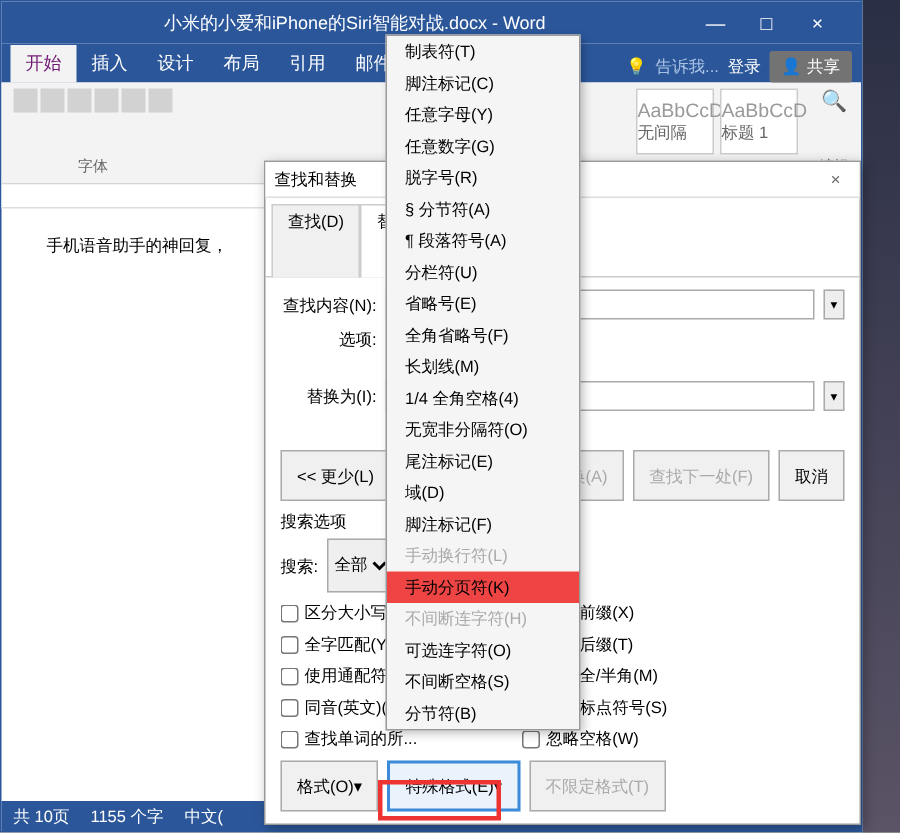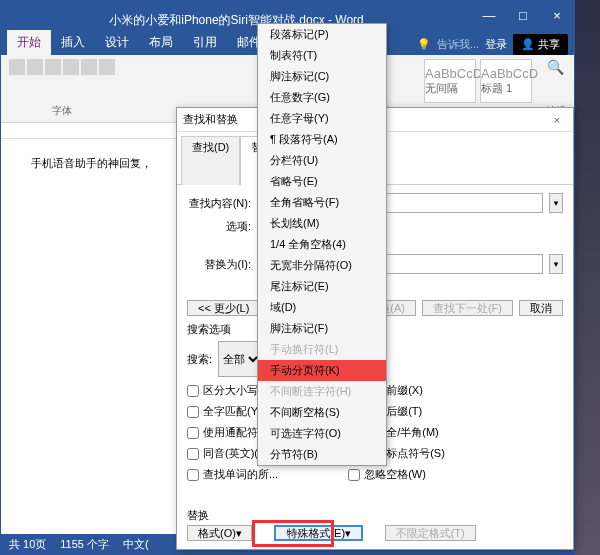--- a/index.html
+++ b/index.html
@@ -1,26 +1,26 @@
 <!DOCTYPE html>
 <html><head>
 <meta charset="utf-8">
 <style>
 *{margin:0;padding:0;box-sizing:border-box;font-family:"Microsoft YaHei","Segoe UI",sans-serif;font-size:11px}
 body{width:600px;height:555px;background:#333;overflow:hidden;position:relative}
 .win{position:absolute;top:0;left:0;width:575px;height:555px;background:#fff;border:1px solid #2b579a}
-.titlebar{height:28px;background:#2b579a;color:#fff;display:flex;align-items:flex-end;padding:0 0}
+.titlebar{height:28px;background:#2b579a;color:#fff;display:flex;align-items:center;padding:0 12px}
 .title-text{flex:1;text-align:center;font-size:12px}
 .tbtns{display:flex}
 .tbtn{width:34px;height:28px;display:flex;align-items:center;justify-content:center;color:#fff;font-size:13px}
 .ribbon-tabs{height:26px;background:#2b579a;display:flex;align-items:flex-end;color:#fff;padding-left:6px}
 .rtab{padding:4px 10px;font-size:12px;cursor:pointer}
 .rtab.active{background:#f3f3f3;color:#701a75}
 .share-area{margin-left:auto;display:flex;align-items:center;gap:6px;padding-right:6px}
-.share-btn{background:#000000;color:#fff;padding:3px 8px;border-radius:2px;font-size:11px}
+.share-btn{background:#737373;color:#fff;padding:3px 8px;border-radius:2px;font-size:11px}
 .tellme{color:#a9c2e4;font-size:11px}
 .ribbon{height:68px;background:#f3f3f3;border-bottom:1px solid #d4d4d4;display:flex;padding:4px 8px;gap:14px}
 .rgroup{display:flex;flex-direction:column;justify-content:space-between;align-items:center}
 .rgroup-ctrl{display:flex;gap:2px;align-items:center;flex-wrap:wrap;max-width:150px}
 .rlabel{font-size:10px;color:#666}
 .ricon{width:16px;height:16px;background:#888;opacity:.3}
 .styles{display:flex;gap:4px}
 .style-box{width:52px;height:44px;border:1px solid #ccc;background:#fff;display:flex;flex-direction:column;justify-content:center;font-size:9px;color:#666}
 .style-box .samp{font-size:13px;color:#999}
 .ruler{height:16px;background:#fff;border-bottom:1px solid #ddd}
@@ -30,29 +30,29 @@
 .dlg-title{height:24px;background:#fff;border-bottom:1px solid #ddd;display:flex;align-items:center;padding:0 6px;font-size:12px}
 .dlg-x{margin-left:auto;width:20px;text-align:center;cursor:pointer;color:#666}
 .dlg-tabs{display:flex;padding:4px 4px 0;gap:0}
 .dtab{padding:3px 10px;border:1px solid #ccc;background:#f0f0f0;font-size:11px;cursor:pointer;border-bottom:none}
 .dtab.active{background:#fff;position:relative;z-index:2}
 .dlg-body{border-top:1px solid #ccc;padding:8px 10px;margin-top:-1px}
 .frow{display:flex;align-items:center;margin-bottom:6px;gap:6px}
 .flabel{width:64px;text-align:right;font-size:11px}
 .finput{flex:1;height:20px;border:1px solid #aaa;background:#fff}
 .dd{width:14px;height:20px;border:1px solid #aaa;background:#eee;display:flex;align-items:center;justify-content:center;font-size:9px}
-.btn{height:16px;padding:0 10px;border:1px solid #aaa;background:#f0f0f0;font-size:11px;cursor:pointer;display:inline-flex;align-items:center}
+.btn{height:34px;padding:0 10px;border:1px solid #aaa;background:#f0f0f0;font-size:11px;cursor:pointer;display:inline-flex;align-items:center}
 .btn.disabled{color:#aaa}
 .btnrow{display:flex;gap:6px;justify-content:flex-end;margin:6px 0}
 .section-label{font-size:11px;margin:4px 0}
 .chks{display:flex;gap:70px}
 .chkcol{display:flex;flex-direction:column;gap:6px}
 .chk{display:flex;align-items:center;gap:4px;font-size:11px}
 .chk input{width:12px;height:12px}
-.bottom-btns{position:absolute;bottom:8px;left:10px;display:flex;gap:22px}
+.bottom-btns{position:absolute;bottom:8px;left:10px;display:flex;gap:6px}
 .btn.highlight{border:2px solid #3b8bd8;background:#eaf2fb}
 .menu{position:absolute;top:23px;left:257px;width:130px;background:#f5f5f5;border:1px solid #999;box-shadow:2px 2px 6px rgba(0,0,0,.25);z-index:10}
 .mitem{padding:3px 12px;font-size:11px;cursor:pointer;white-space:nowrap}
 .mitem.disabled{color:#aaa}
 .mitem.hover{background:#ef4444}
 .redbox{position:absolute;border:3px solid #e33;pointer-events:none}
 .rb1{top:397px;left:259px;width:127px;height:22px}
 .rb2{top:520px;left:252px;width:82px;height:27px}
 .side{position:absolute;top:0;right:0;width:25px;height:555px;background:linear-gradient(#2a2f45,#5b5366)}
 </style>
@@ -182,37 +182,38 @@
     <div class="section-label">替换</div>
   </div>
   <div class="bottom-btns">
     <span class="btn"><span>格式(O)</span> ▾</span>
     <span class="btn highlight"><span>特殊格式(E)</span> ▾</span>
     <span class="btn disabled">不限定格式(T)</span>
   </div>
 </div>
 
 <div class="menu" id="menu">
-    <div class="mitem">段落标记(P)</div>
     <div class="mitem">制表符(T)</div>
     <div class="mitem">脚注标记(C)</div>
+    <div class="mitem">任意字母(Y)</div>
     <div class="mitem">任意数字(G)</div>
-    <div class="mitem">任意字母(Y)</div>
+    <div class="mitem">脱字号(R)</div>
+    <div class="mitem">§ 分节符(A)</div>
     <div class="mitem">¶ 段落符号(A)</div>
     <div class="mitem">分栏符(U)</div>
     <div class="mitem">省略号(E)</div>
     <div class="mitem">全角省略号(F)</div>
     <div class="mitem">长划线(M)</div>
     <div class="mitem">1/4 全角空格(4)</div>
     <div class="mitem">无宽非分隔符(O)</div>
     <div class="mitem">尾注标记(E)</div>
     <div class="mitem">域(D)</div>
     <div class="mitem">脚注标记(F)</div>
     <div class="mitem disabled">手动换行符(L)</div>
     <div class="mitem hover">手动分页符(K)</div>
     <div class="mitem disabled">不间断连字符(H)</div>
+    <div class="mitem">可选连字符(O)</div>
     <div class="mitem">不间断空格(S)</div>
-    <div class="mitem">可选连字符(O)</div>
     <div class="mitem">分节符(B)</div>
   </div>
 
 <div class="redbox rb1"></div>
 <div class="redbox rb2"></div>
 
 </body></html>

